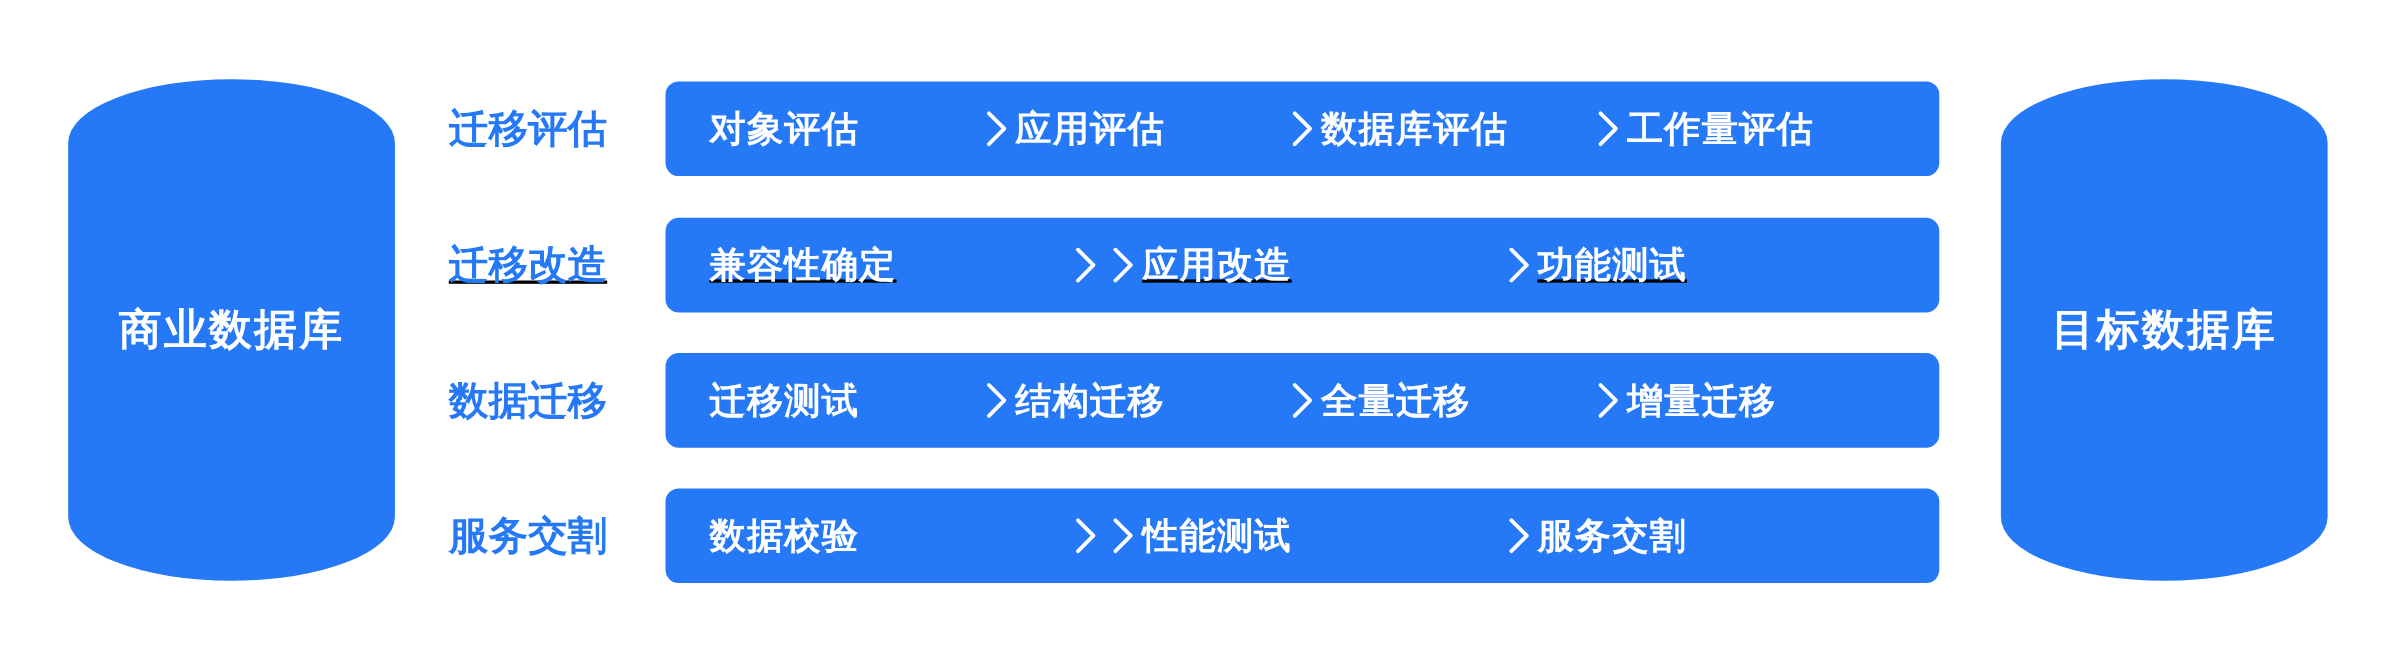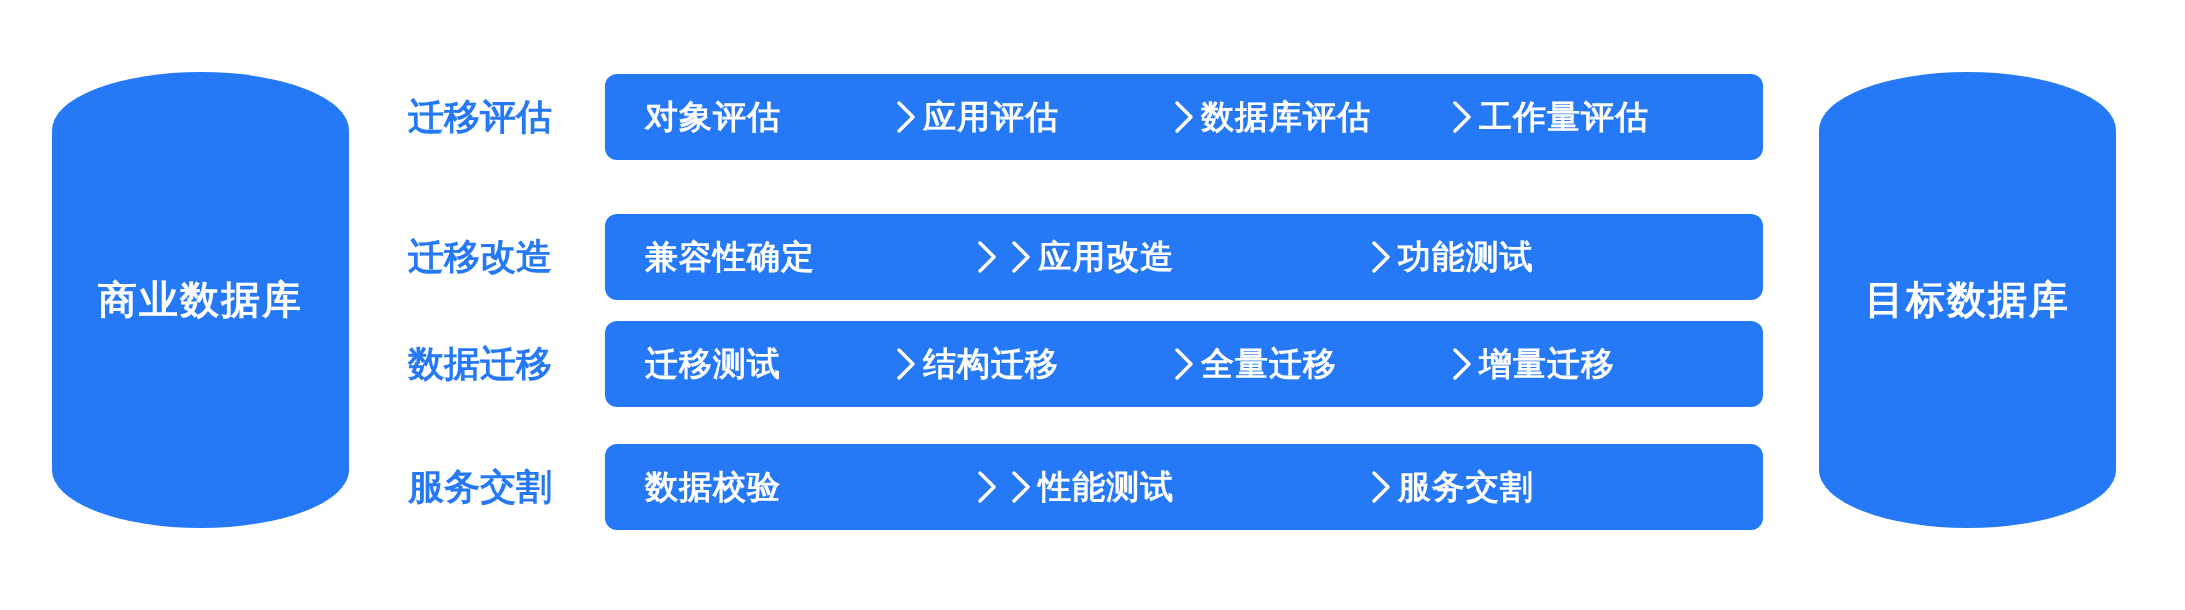--- a/index.html
+++ b/index.html
@@ -20,40 +20,40 @@
     position: absolute;
     top: 72px;
     width: 297px;
     height: 456px;
     background: var(--primary);
     border-radius: 50% / 58px;
     display: flex;
     align-items: center;
     justify-content: center;
   }
-  .cylinder--source { left: 52px; }
+  .cylinder--source { left: 62px; }
   .cylinder--target { left: 1819px; }
   .cylinder__label {
     color: var(--on-primary);
     font-size: 39px;
     font-weight: 700;
     letter-spacing: 2px;
     white-space: nowrap;
   }
 
   
   .phase-row {
     position: absolute;
     left: 408px;
     height: 86px;
     display: flex;
     align-items: center;
   }
   .phase-row--0 { top: 74px; }
-  .phase-row--1 { top: 214px; }
+  .phase-row--1 { top: 198px; text-decoration: underline; }
   .phase-row--2 { top: 321px; }
   .phase-row--3 { top: 444px; }
 
   .phase-label {
     flex: none;
     width: 180px;
     color: var(--primary);
     font-size: 36px;
     font-weight: 700;
     margin-right: 17px;

